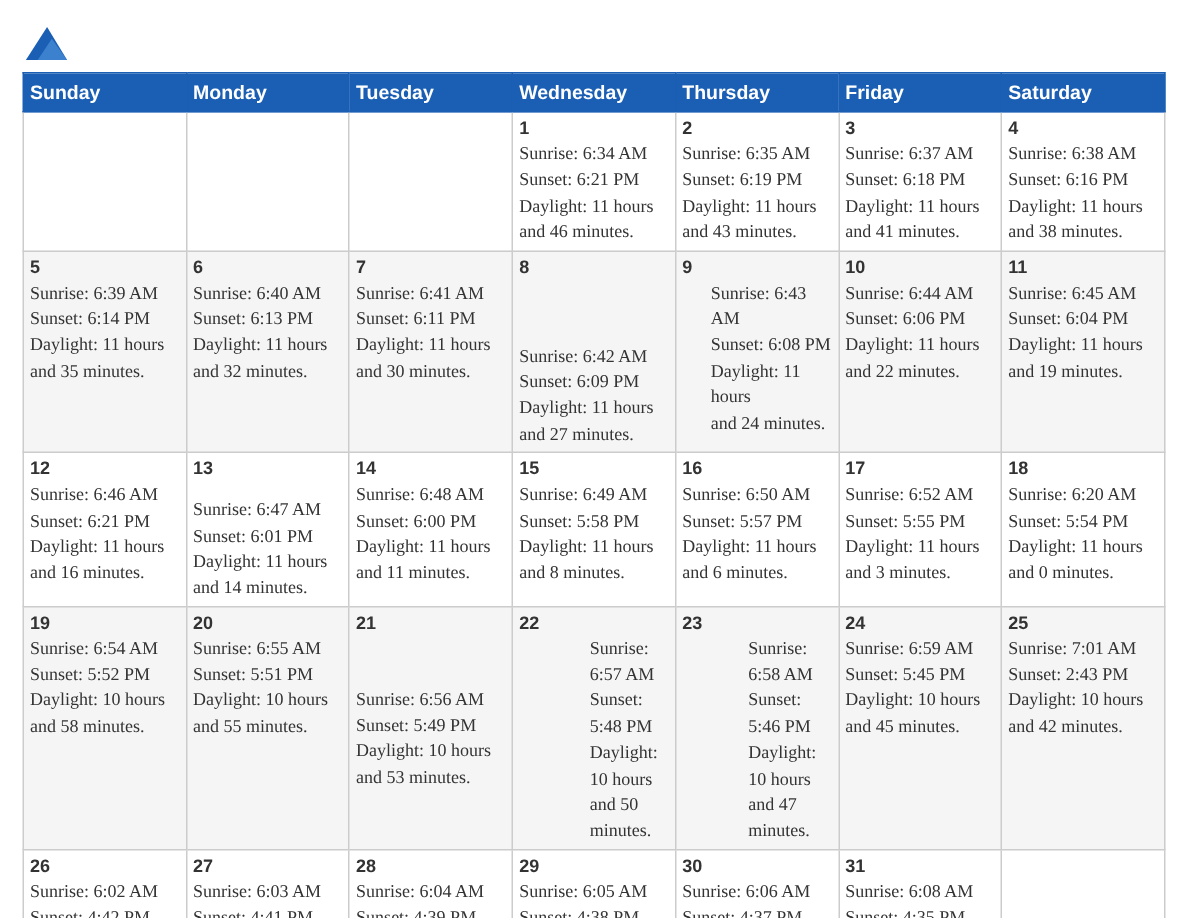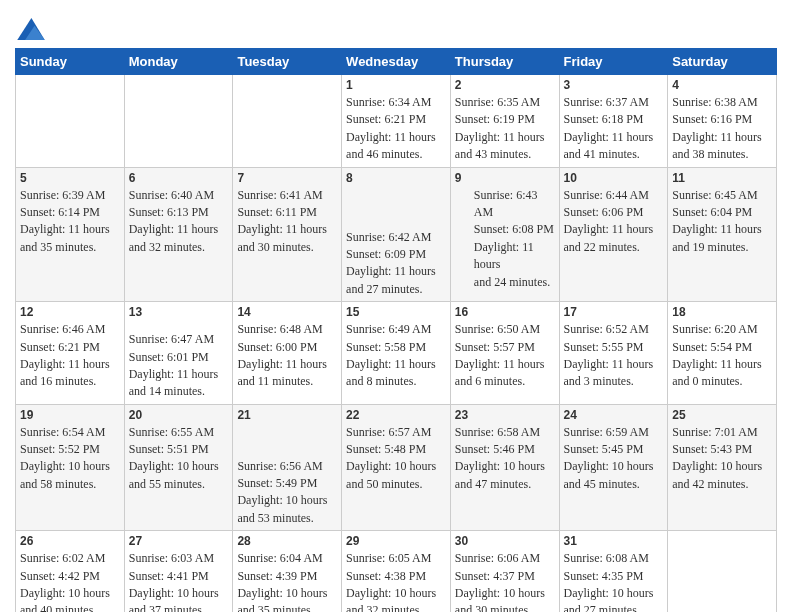--- a/index.html
+++ b/index.html
@@ -290,43 +290,43 @@
           </td>
           <td>
             <span class="day-num">21</span>
             <div class="day-info" style="white-space: pre-line; margin-top: 36px;">Sunrise: 6:56 AM
 Sunset: 5:49 PM
 Daylight: 10 hours
 and 53 minutes.</div>
           </td>
           <td>
             <span class="day-num">22</span>
-            <div class="day-info" style="white-space: pre-line;">Sunrise: 6:57 AM
+            <div class="day-info" style="white-space: pre-line; margin-left: 47px;">Sunrise: 6:57 AM
 Sunset: 5:48 PM
 Daylight: 10 hours
 and 50 minutes.</div>
           </td>
           <td>
             <span class="day-num">23</span>
-            <div class="day-info" style="white-space: pre-line;">Sunrise: 6:58 AM
+            <div class="day-info" style="white-space: pre-line; margin-left: 44px;">Sunrise: 6:58 AM
 Sunset: 5:46 PM
 Daylight: 10 hours
 and 47 minutes.</div>
           </td>
           <td>
             <span class="day-num">24</span>
             <div class="day-info" style="white-space: pre-line;">Sunrise: 6:59 AM
 Sunset: 5:45 PM
 Daylight: 10 hours
 and 45 minutes.</div>
           </td>
           <td>
             <span class="day-num">25</span>
             <div class="day-info" style="white-space: pre-line;">Sunrise: 7:01 AM
-Sunset: 5:43 PM
+Sunset: 2:43 PM
 Daylight: 10 hours
 and 42 minutes.</div>
           </td>
         </tr>
         <tr>
           <td>
             <span class="day-num">26</span>
             <div class="day-info" style="white-space: pre-line;">Sunrise: 6:02 AM
 Sunset: 4:42 PM
 Daylight: 10 hours

